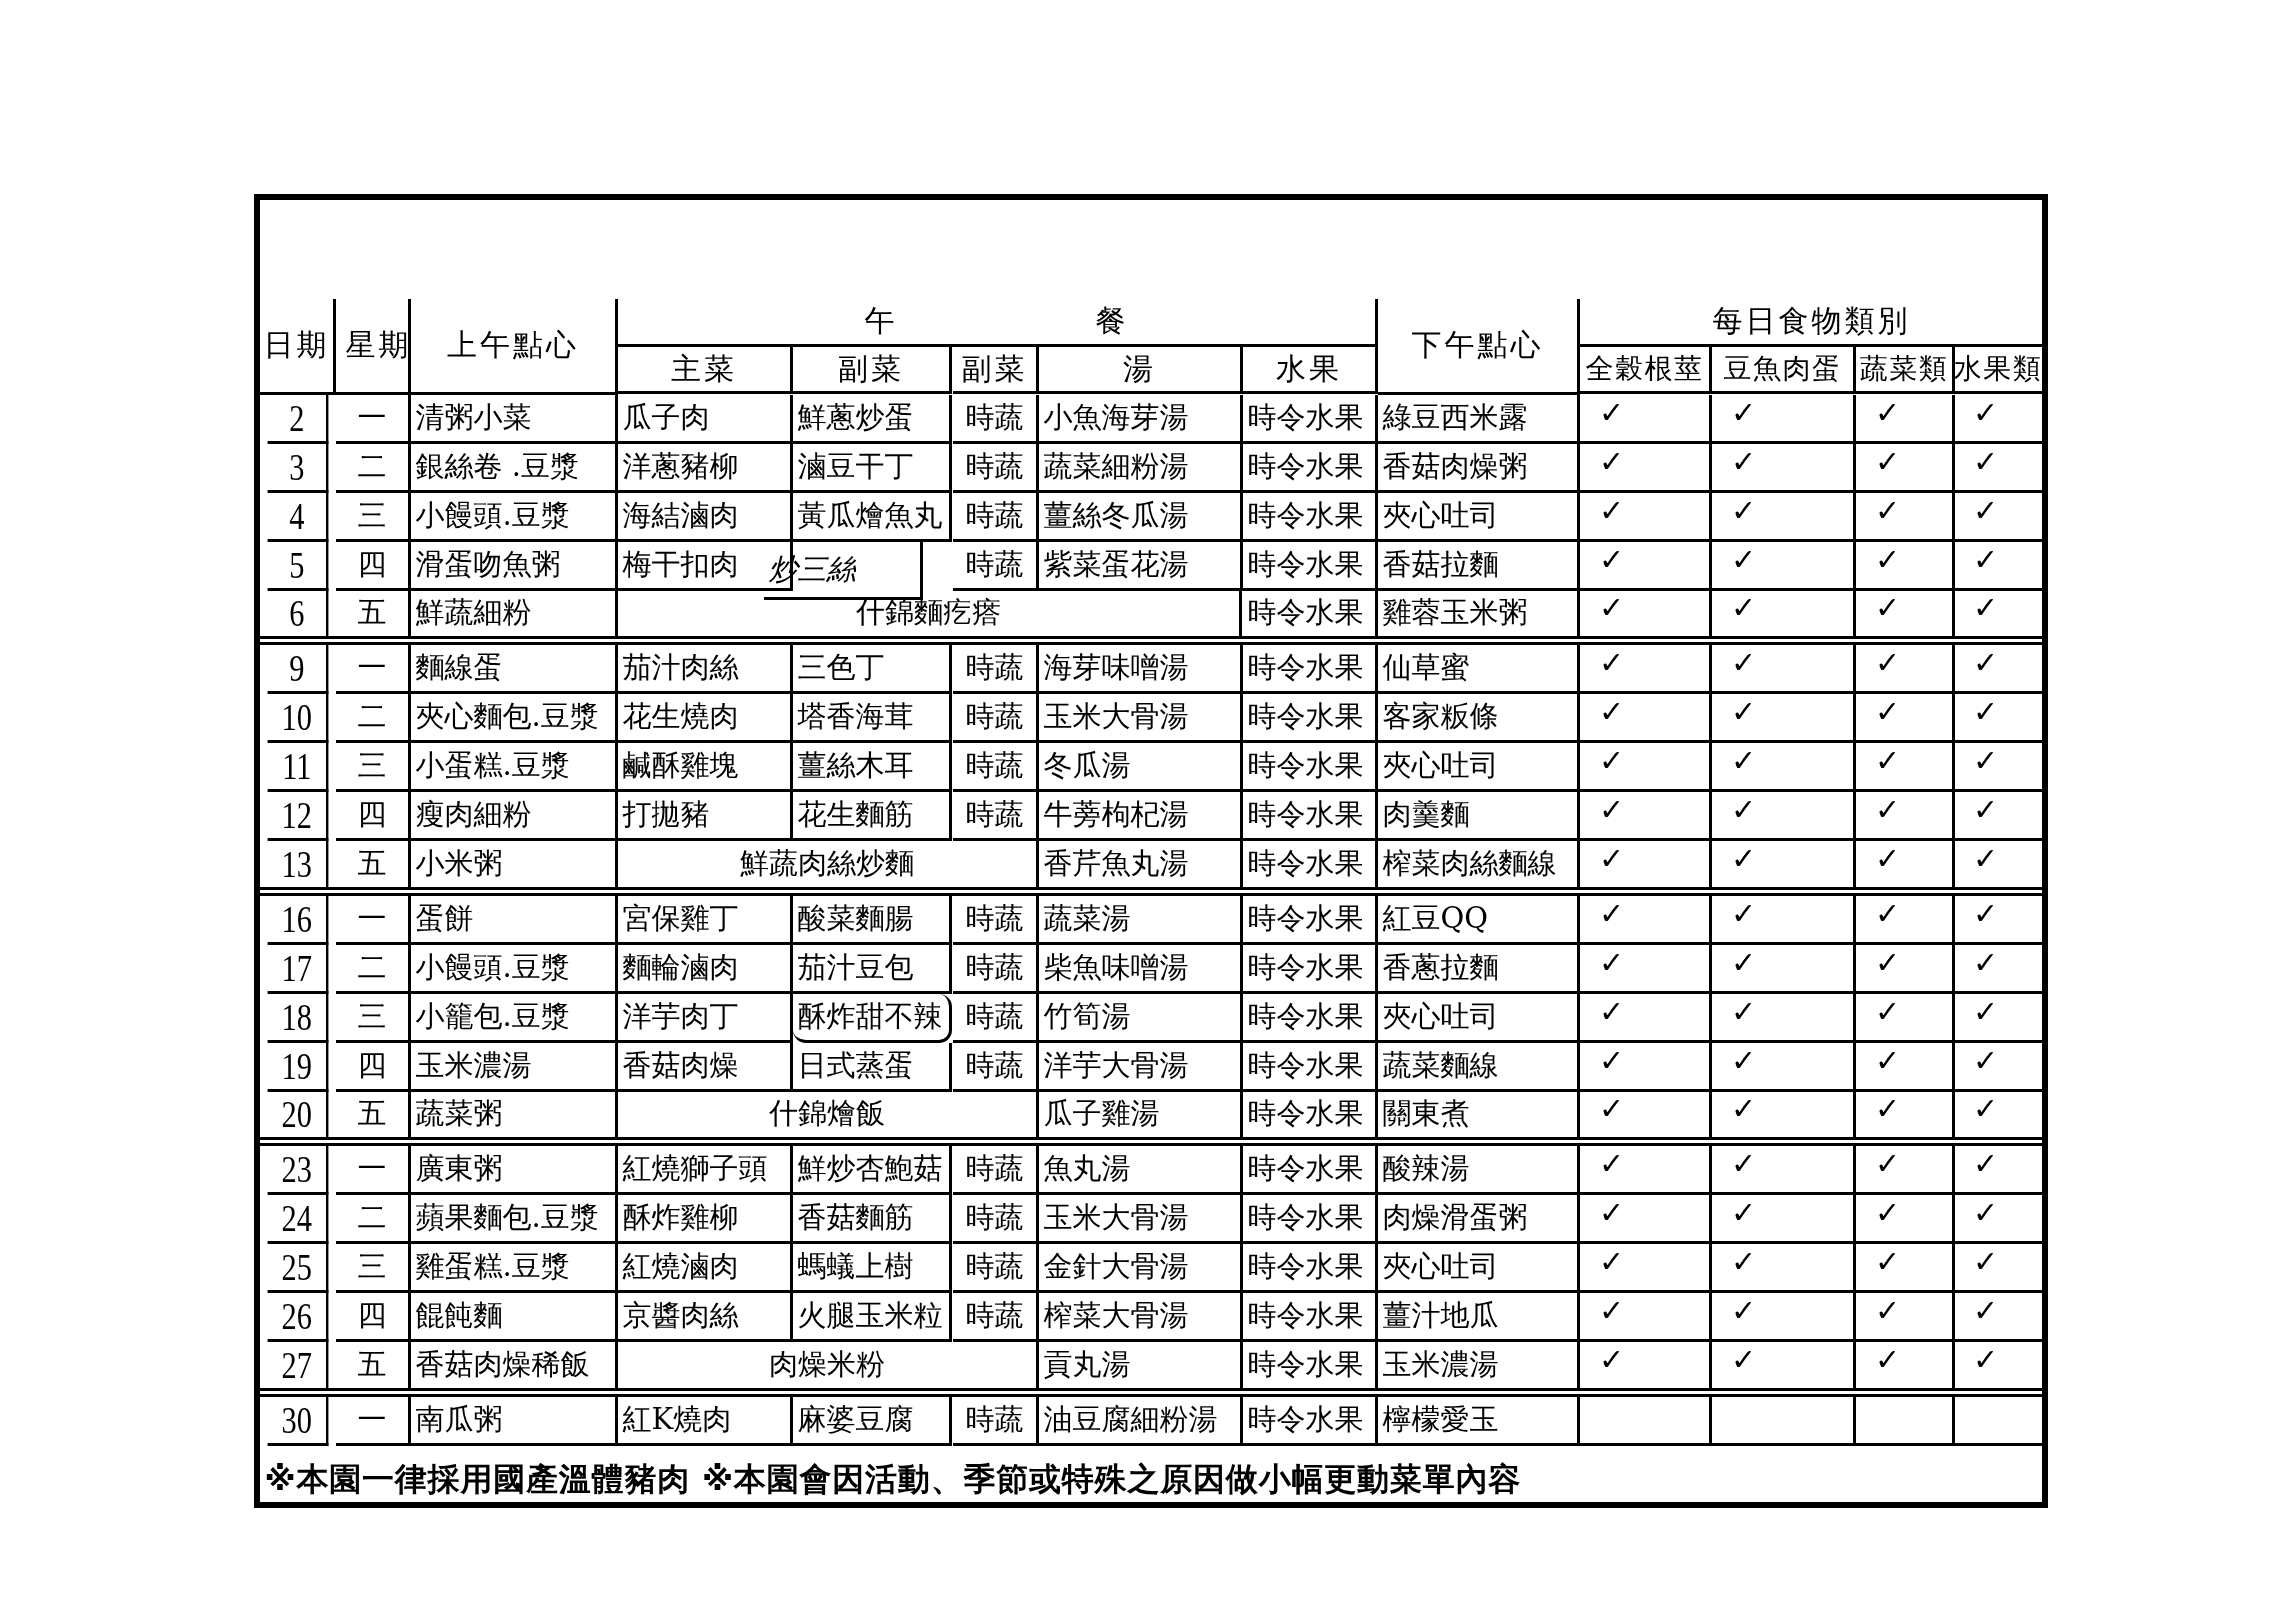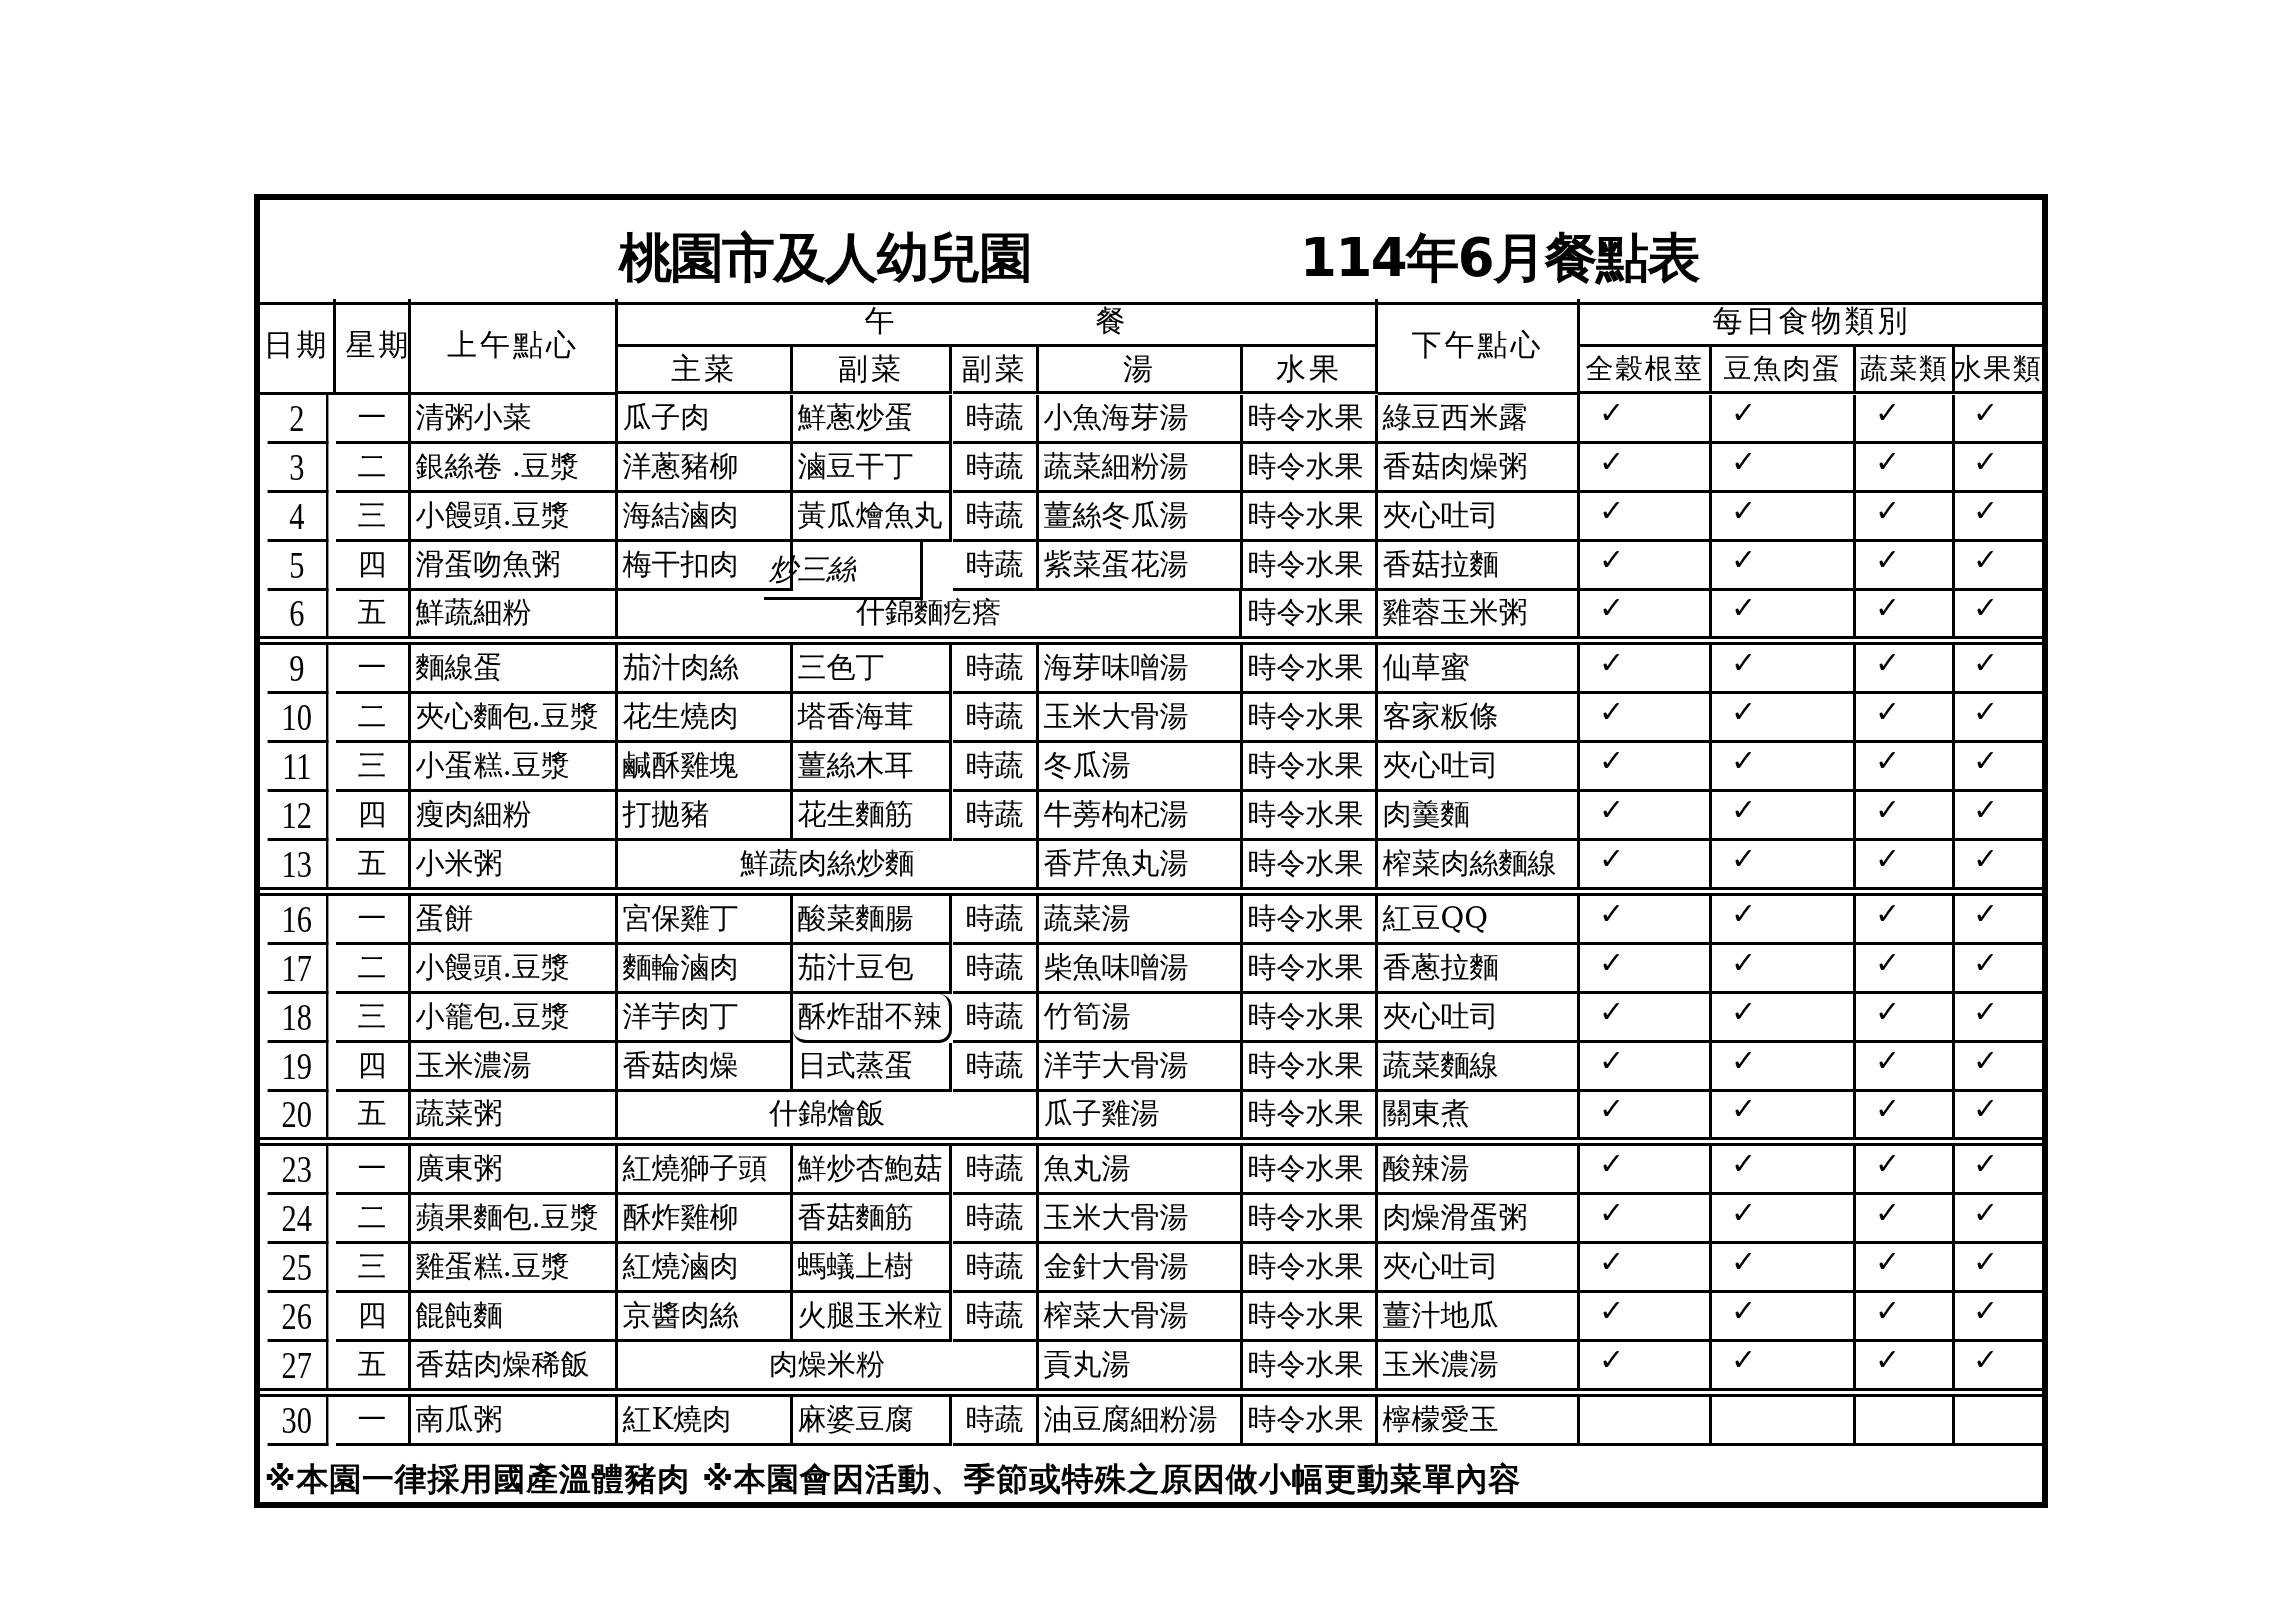--- a/index.html
+++ b/index.html
@@ -22,24 +22,20 @@
   .chk { font-family:"DejaVu Sans",sans-serif; font-size:30px; font-weight:bold; justify-content:flex-start; padding-left:19px; padding-bottom:10.5px; }
   .weeksep { position:absolute; left:0; width:100%; height:9px; border-top:3px solid #000; border-bottom:3px solid #000; box-sizing:border-box; background:#fff; }
   .footer { position:absolute; left:0; top:1258px; width:100%; height:44px; display:flex; align-items:center;
             padding-left:4.5px; box-sizing:border-box; font-family:"DejaVu Sans","Liberation Sans",sans-serif;
             font-weight:bold; font-size:32px; white-space:nowrap; letter-spacing:0.8px; }
 </style>
 </head>
 <body>
 
 <div id="sheet">
-  <div class="title">
-    <span class="t1">桃園市及人幼兒園</span>
-    <span class="t2">114年6月餐點表</span>
-  </div>
   <div id="grid">
       <div class="cell c hdr" style="left: 0px; width: 76px; top: 99px; height: 96px;">日期</div>
       <div class="cell c hdr" style="left: 76px; width: 75px; top: 99px; height: 96px; padding-left: 13px;">星期</div>
       <div class="cell c hdr" style="left: 151px; width: 207px; top: 99px; height: 96px;">上午點心</div>
       <div class="cell c hdr" style="left: 358px; width: 760px; top: 99px; height: 48px;">午　　　　　　餐</div>
       <div class="cell c hdr" style="left: 358px; width: 175px; top: 147px; height: 47px;">主菜</div>
       <div class="cell c hdr" style="left: 533px; width: 159px; top: 147px; height: 47px;">副菜</div>
       <div class="cell c hdr" style="left: 693px; width: 86px; top: 147px; height: 47px;">副菜</div>
       <div class="cell c hdr" style="left: 779px; width: 204px; top: 147px; height: 47px;">湯</div>
       <div class="cell c hdr" style="left: 983px; width: 135px; top: 147px; height: 47px;">水果</div>

